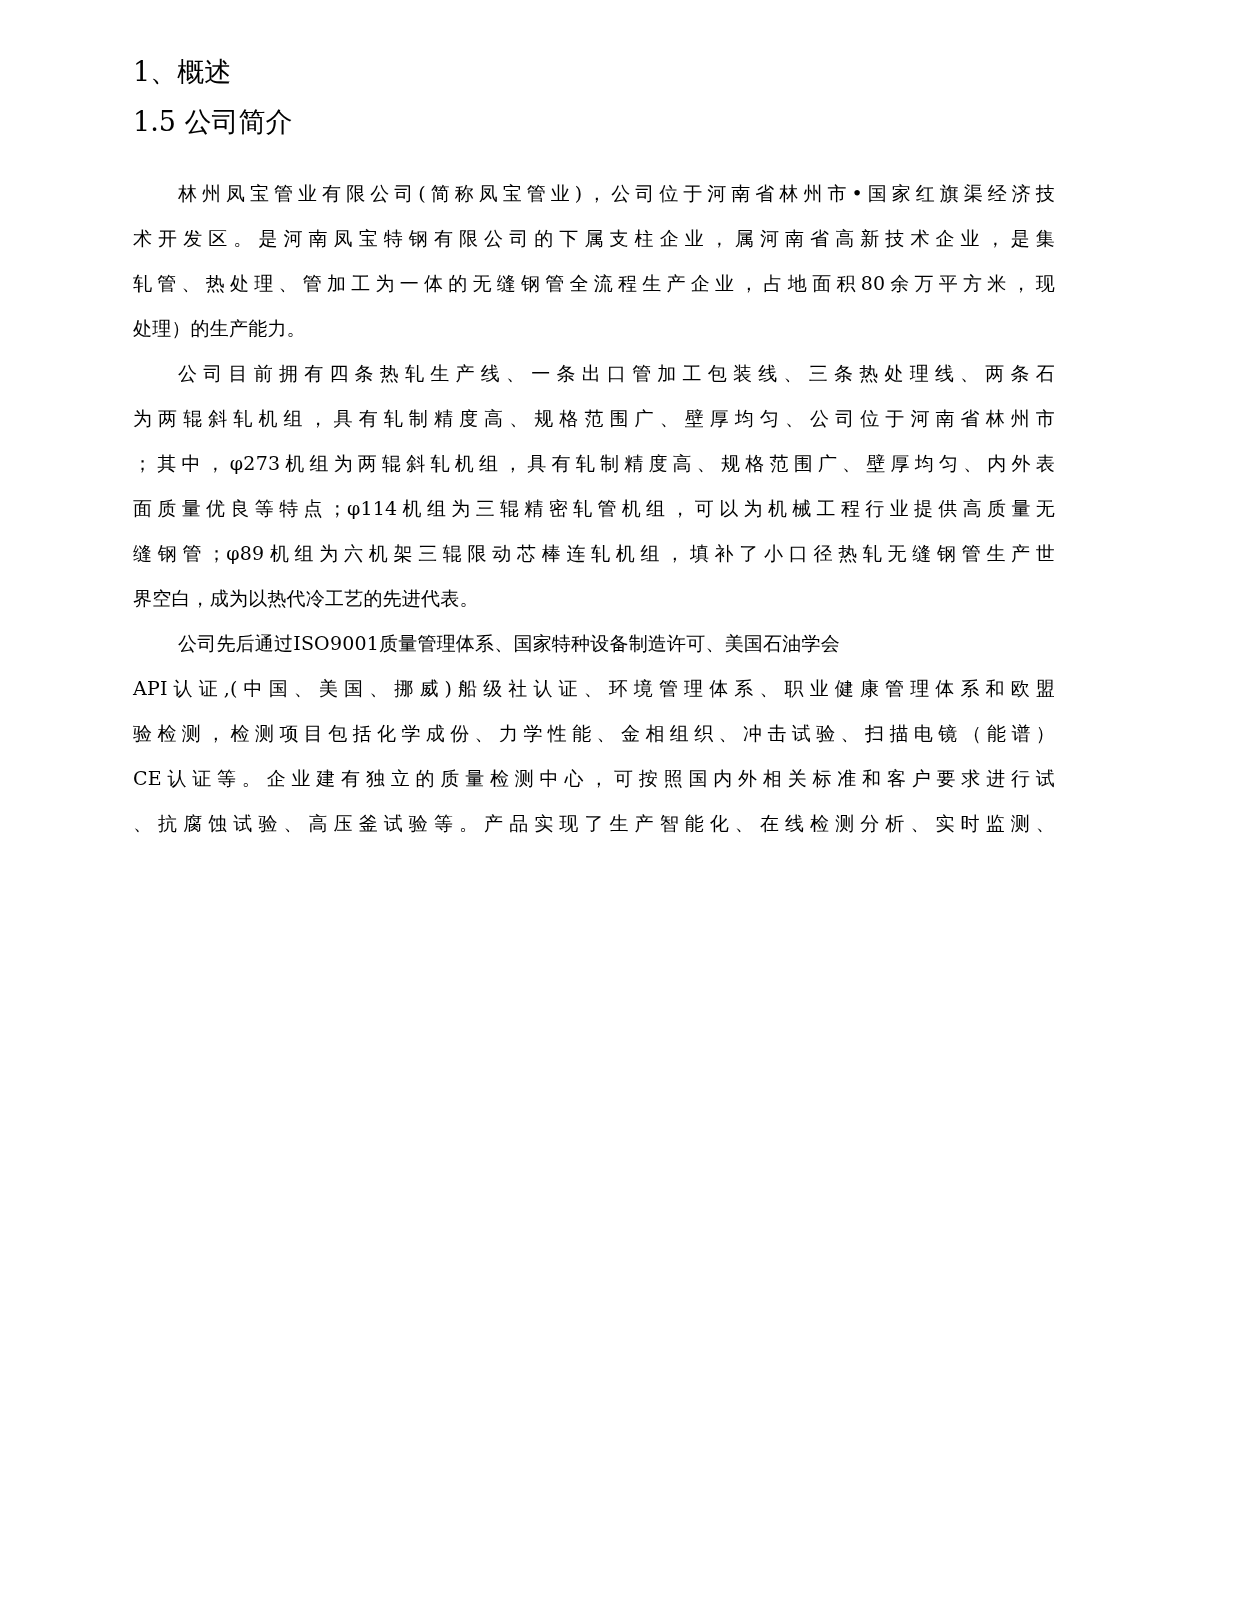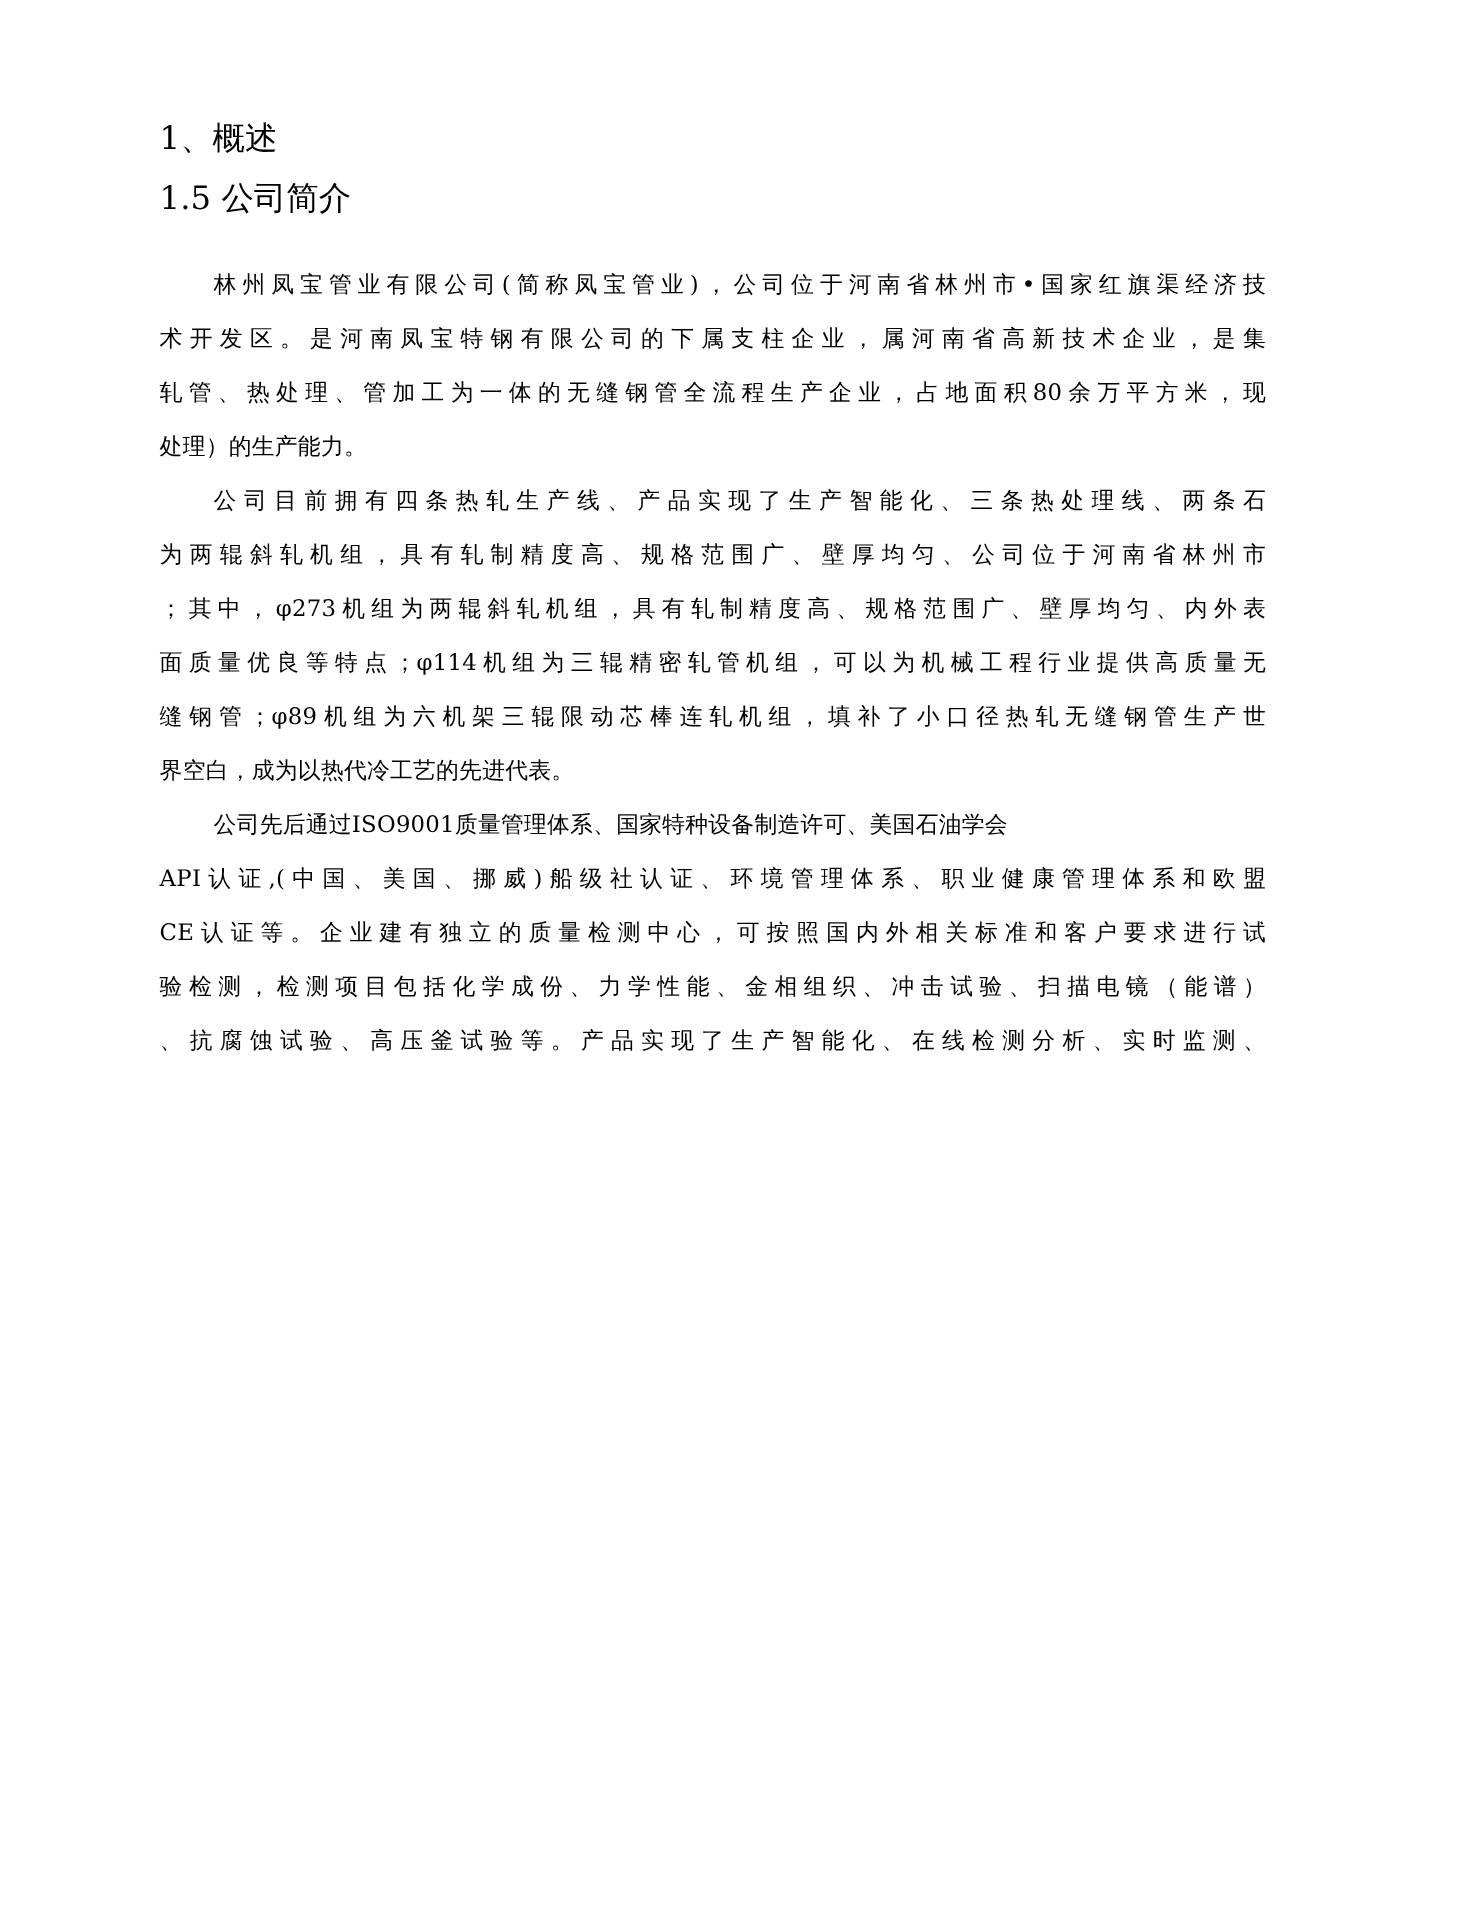--- a/index.html
+++ b/index.html
@@ -9,21 +9,21 @@
   }
   .page {
     position: relative;
     width: 1236px;
     height: 1600px;
     background: #ffffff;
     color: #000000;
     font-family: "DejaVu Serif", "Liberation Serif", serif;
     overflow: hidden;
     box-sizing: border-box;
-    padding: 100px 48px 0 133px;
+    padding: 56px 48px 0 133px;
   }
   .heading-1 {
     font-size: 27px;
     line-height: 32px;
     font-weight: normal;
     margin: 0 0 18px 0;
   }
   .heading-2 {
     font-size: 27px;
     line-height: 32px;
@@ -56,29 +56,29 @@
   <h2 class="heading-2">1.5 公司简介</h2>
 
   <div class="doc-body" id="doc-body">
       <div class="para">
         <div class="line first">林州凤宝管业有限公司(简称凤宝管业)，公司位于河南省林州市•国家红旗渠经济技</div>
         <div class="line">术开发区。是河南凤宝特钢有限公司的下属支柱企业，属河南省高新技术企业，是集</div>
         <div class="line">轧管、热处理、管加工为一体的无缝钢管全流程生产企业，占地面积80余万平方米，现</div>
         <div class="line noj">处理）的生产能力。</div>
       </div>
       <div class="para">
-        <div class="line first">公司目前拥有四条热轧生产线、产品实现了生产智能化、三条热处理线、两条石</div>
+        <div class="line first">公司目前拥有四条热轧生产线、一条出口管加工包装线、三条热处理线、两条石</div>
         <div class="line">为两辊斜轧机组，具有轧制精度高、规格范围广、壁厚均匀、公司位于河南省林州市</div>
         <div class="line">；其中，φ273机组为两辊斜轧机组，具有轧制精度高、规格范围广、壁厚均匀、内外表</div>
         <div class="line">面质量优良等特点；φ114机组为三辊精密轧管机组，可以为机械工程行业提供高质量无</div>
         <div class="line">缝钢管；φ89机组为六机架三辊限动芯棒连轧机组，填补了小口径热轧无缝钢管生产世</div>
         <div class="line noj">界空白，成为以热代冷工艺的先进代表。</div>
       </div>
       <div class="para">
         <div class="line first noj">公司先后通过ISO9001质量管理体系、国家特种设备制造许可、美国石油学会</div>
         <div class="line">API认证,(中国、美国、挪威)船级社认证、环境管理体系、职业健康管理体系和欧盟</div>
+        <div class="line">验检测，检测项目包括化学成份、力学性能、金相组织、冲击试验、扫描电镜（能谱）</div>
         <div class="line">CE认证等。企业建有独立的质量检测中心，可按照国内外相关标准和客户要求进行试</div>
-        <div class="line">验检测，检测项目包括化学成份、力学性能、金相组织、冲击试验、扫描电镜（能谱）</div>
         <div class="line">、抗腐蚀试验、高压釜试验等。产品实现了生产智能化、在线检测分析、实时监测、</div>
       </div>
     </div>
 
 </div>
 
 </body></html>

